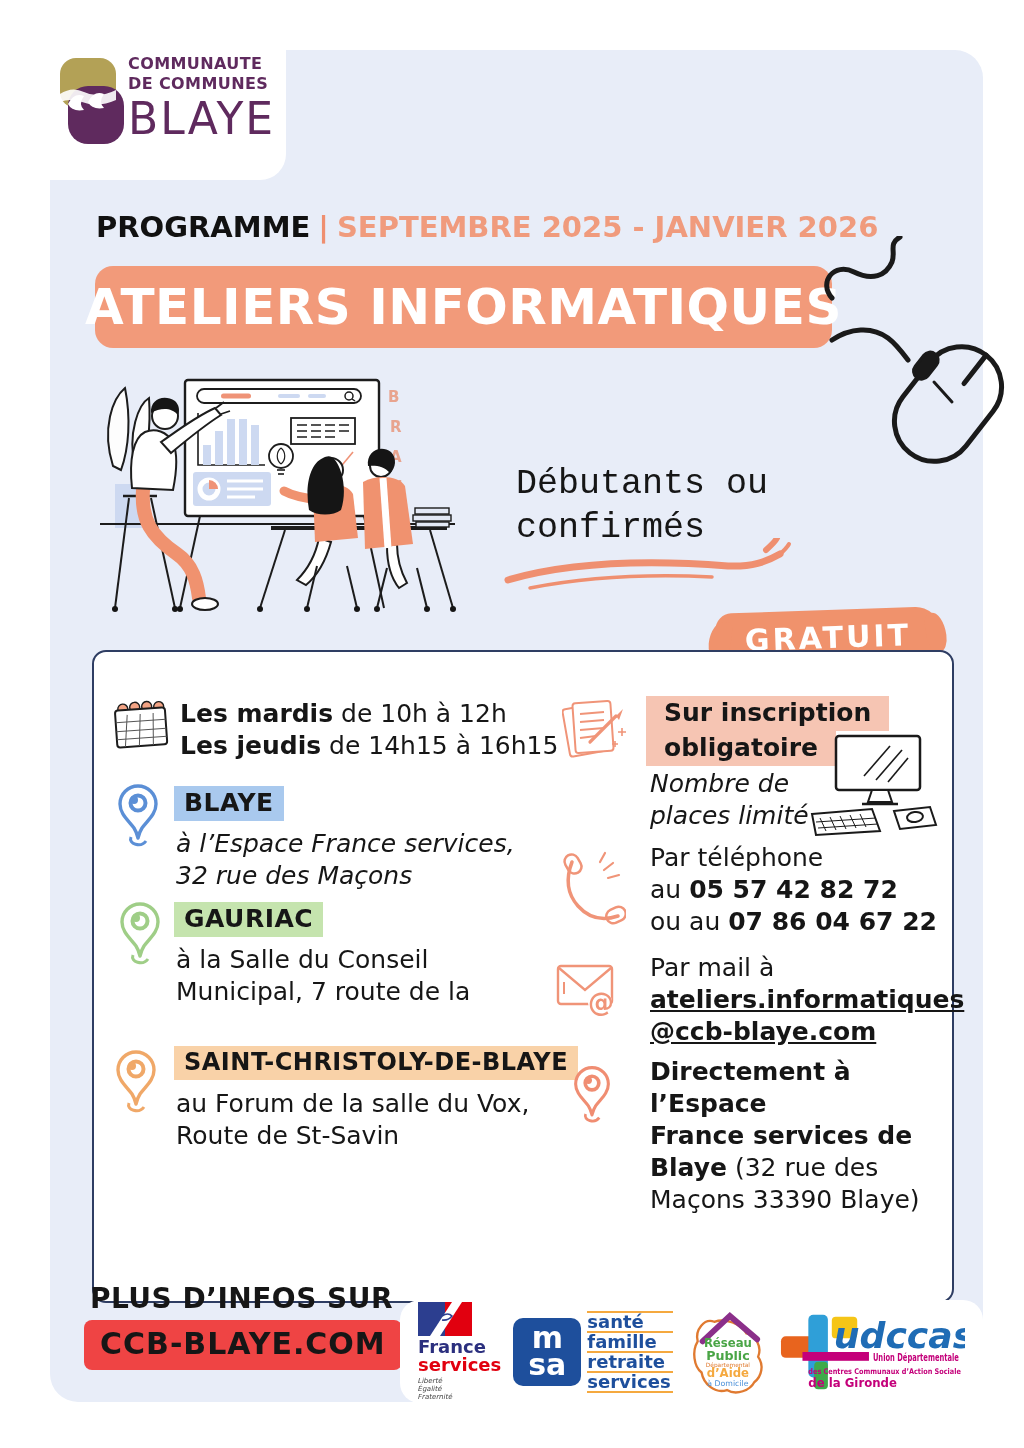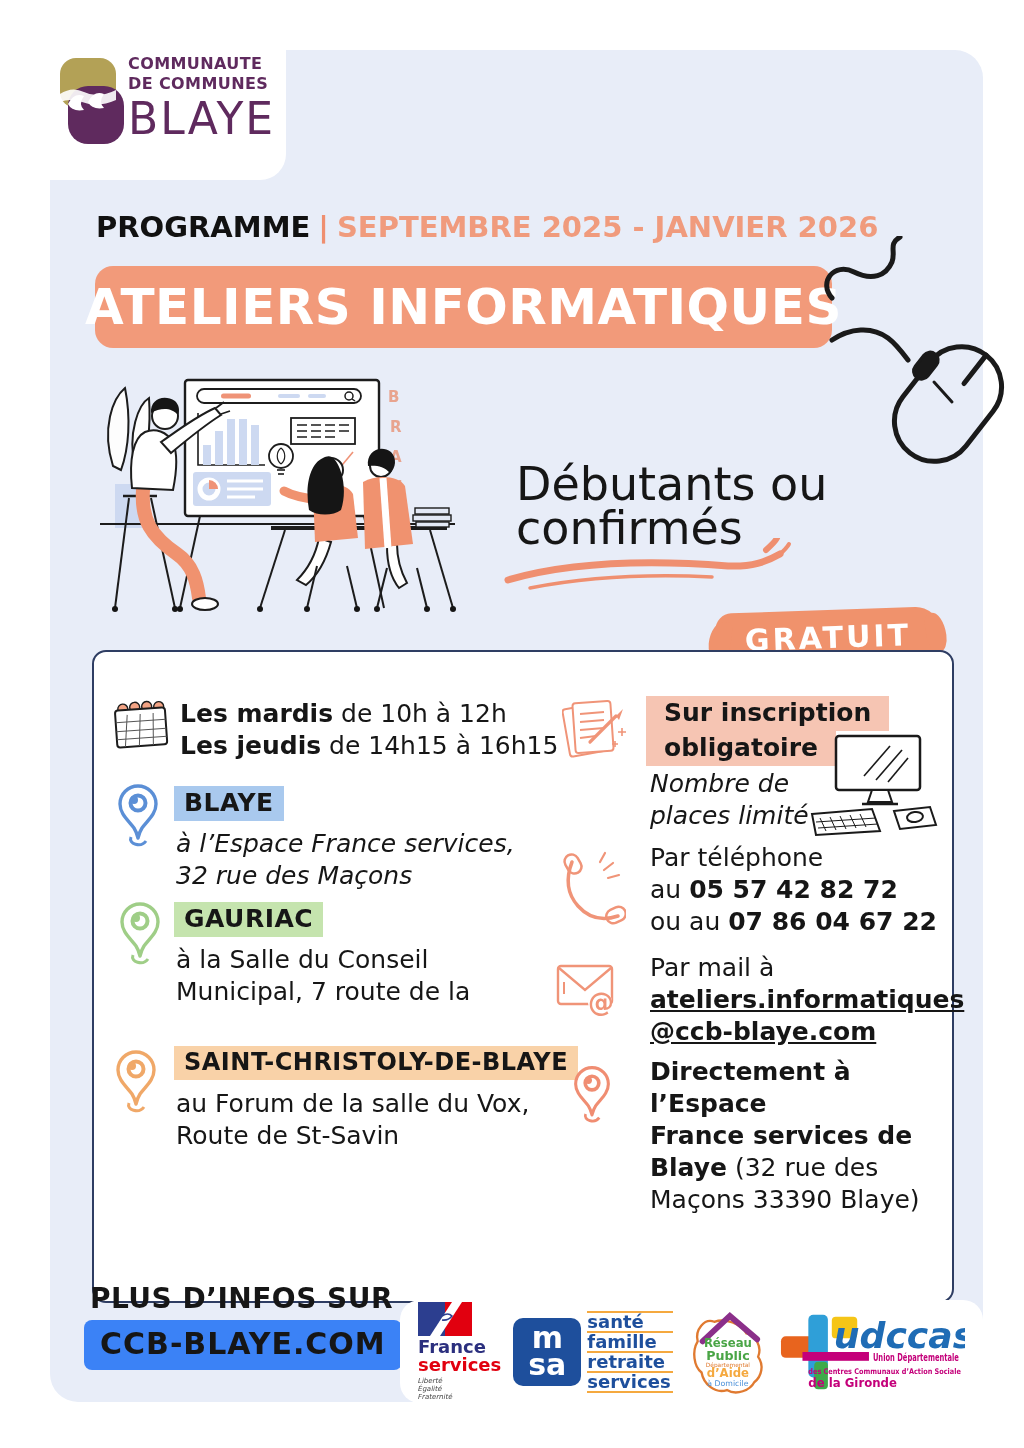--- a/index.html
+++ b/index.html
@@ -25,21 +25,21 @@
   .hl-prog { color:#111111; }
   .hl-sep  { color:#EF8F70; padding:0 8px; }
   .hl-dates{ color:#F09B7D; }
   .banner { position:absolute; left:95px; top:266px; width:737px; height:82px;
             background:#F29A7A; border-radius:18px; display:flex; align-items:center; justify-content:center; }
   .banner span { font-size:50px; font-weight:bold; color:#ffffff; letter-spacing:0.5px; white-space:nowrap; }
   .mouse-wrap { position:absolute; left:820px; top:236px; }
   
   .illus-wrap { position:absolute; left:85px; top:368px; }
   .tous { position:absolute; left:516px; top:408px; font-size:39px; font-weight:bold; letter-spacing:0.5px; }
-  .debutants { position:absolute; left:516px; top:462px; font-size:46px; line-height:44px; }
+  .debutants { position:absolute; left:516px; top:462px; font-size:35px; line-height:44px;font-family:Liberation Mono, monospace; }
   .swoosh-wrap { position:absolute; left:500px; top:538px; }
   .gratuit { position:absolute; left:716px; top:610px; width:224px; height:55px;
              background:#F0926C; transform:rotate(-2deg);
              border-radius:16px 24px 10px 22px;
              display:flex; align-items:center; justify-content:center; }
   .gratuit::before { content:""; position:absolute; left:-7px; top:8px; width:22px; height:38px;
              background:#F0926C; border-radius:60% 20% 50% 40%; transform:rotate(8deg); }
   .gratuit::after { content:""; position:absolute; right:-6px; top:6px; width:20px; height:40px;
              background:#F0926C; border-radius:30% 60% 40% 50%; transform:rotate(-6deg); }
   .gratuit span { color:#ffffff; font-size:30px; font-weight:bold; letter-spacing:3px; position:relative; z-index:1; }
@@ -52,21 +52,21 @@
   .it { font-style:italic; }
   .loc-name { display:inline-block; padding:2px 10px 4px; font-size:25px; font-weight:bold; letter-spacing:0.5px; white-space:nowrap; }
   .hl-blue   { background:#A9C9EE; }
   .hl-green  { background:#C5E4AE; }
   .hl-orange { background:#F9D2A8; }
   .hl-pink   { background:#F6C5B3; }
   .insc { display:inline-block; padding:2px 18px 4px; font-size:25px; font-weight:bold; }
   .u { text-decoration:underline; font-weight:bold; }
   
   .info-label { position:absolute; left:90px; top:1282px; font-size:28px; font-weight:bold; letter-spacing:0.5px; }
-  .site-label { position:absolute; left:84px; top:1320px; background:#3b82f6; border-radius:8px;
+  .site-label { position:absolute; left:84px; top:1320px; background:#ef4444; border-radius:8px;
                 padding:6px 16px 9px; font-size:30px; font-weight:bold; letter-spacing:1px;text-align:center; }
   .logos-strip { position:absolute; left:400px; top:1300px; width:583px; height:103px;
                  background:#ffffff; border-radius:20px; display:flex; align-items:center;
                  gap:12px; padding:0 18px; }
   .fs-logo { display:flex; flex-direction:column; line-height:1; }
   .fs-logo .fr { color:#2B2F7E; font-weight:bold; font-size:18px; margin-top:2px; }
   .fs-logo .sv { color:#E1000F; font-weight:bold; font-size:18px; }
   .fs-motto { font-size:7px; font-style:italic; color:#444; line-height:8px; margin-top:3px; }
   .msa-logo { display:flex; align-items:center; gap:6px; }
   .msa-square { width:68px; height:68px; background:#1E4F9C; border-radius:10px;

